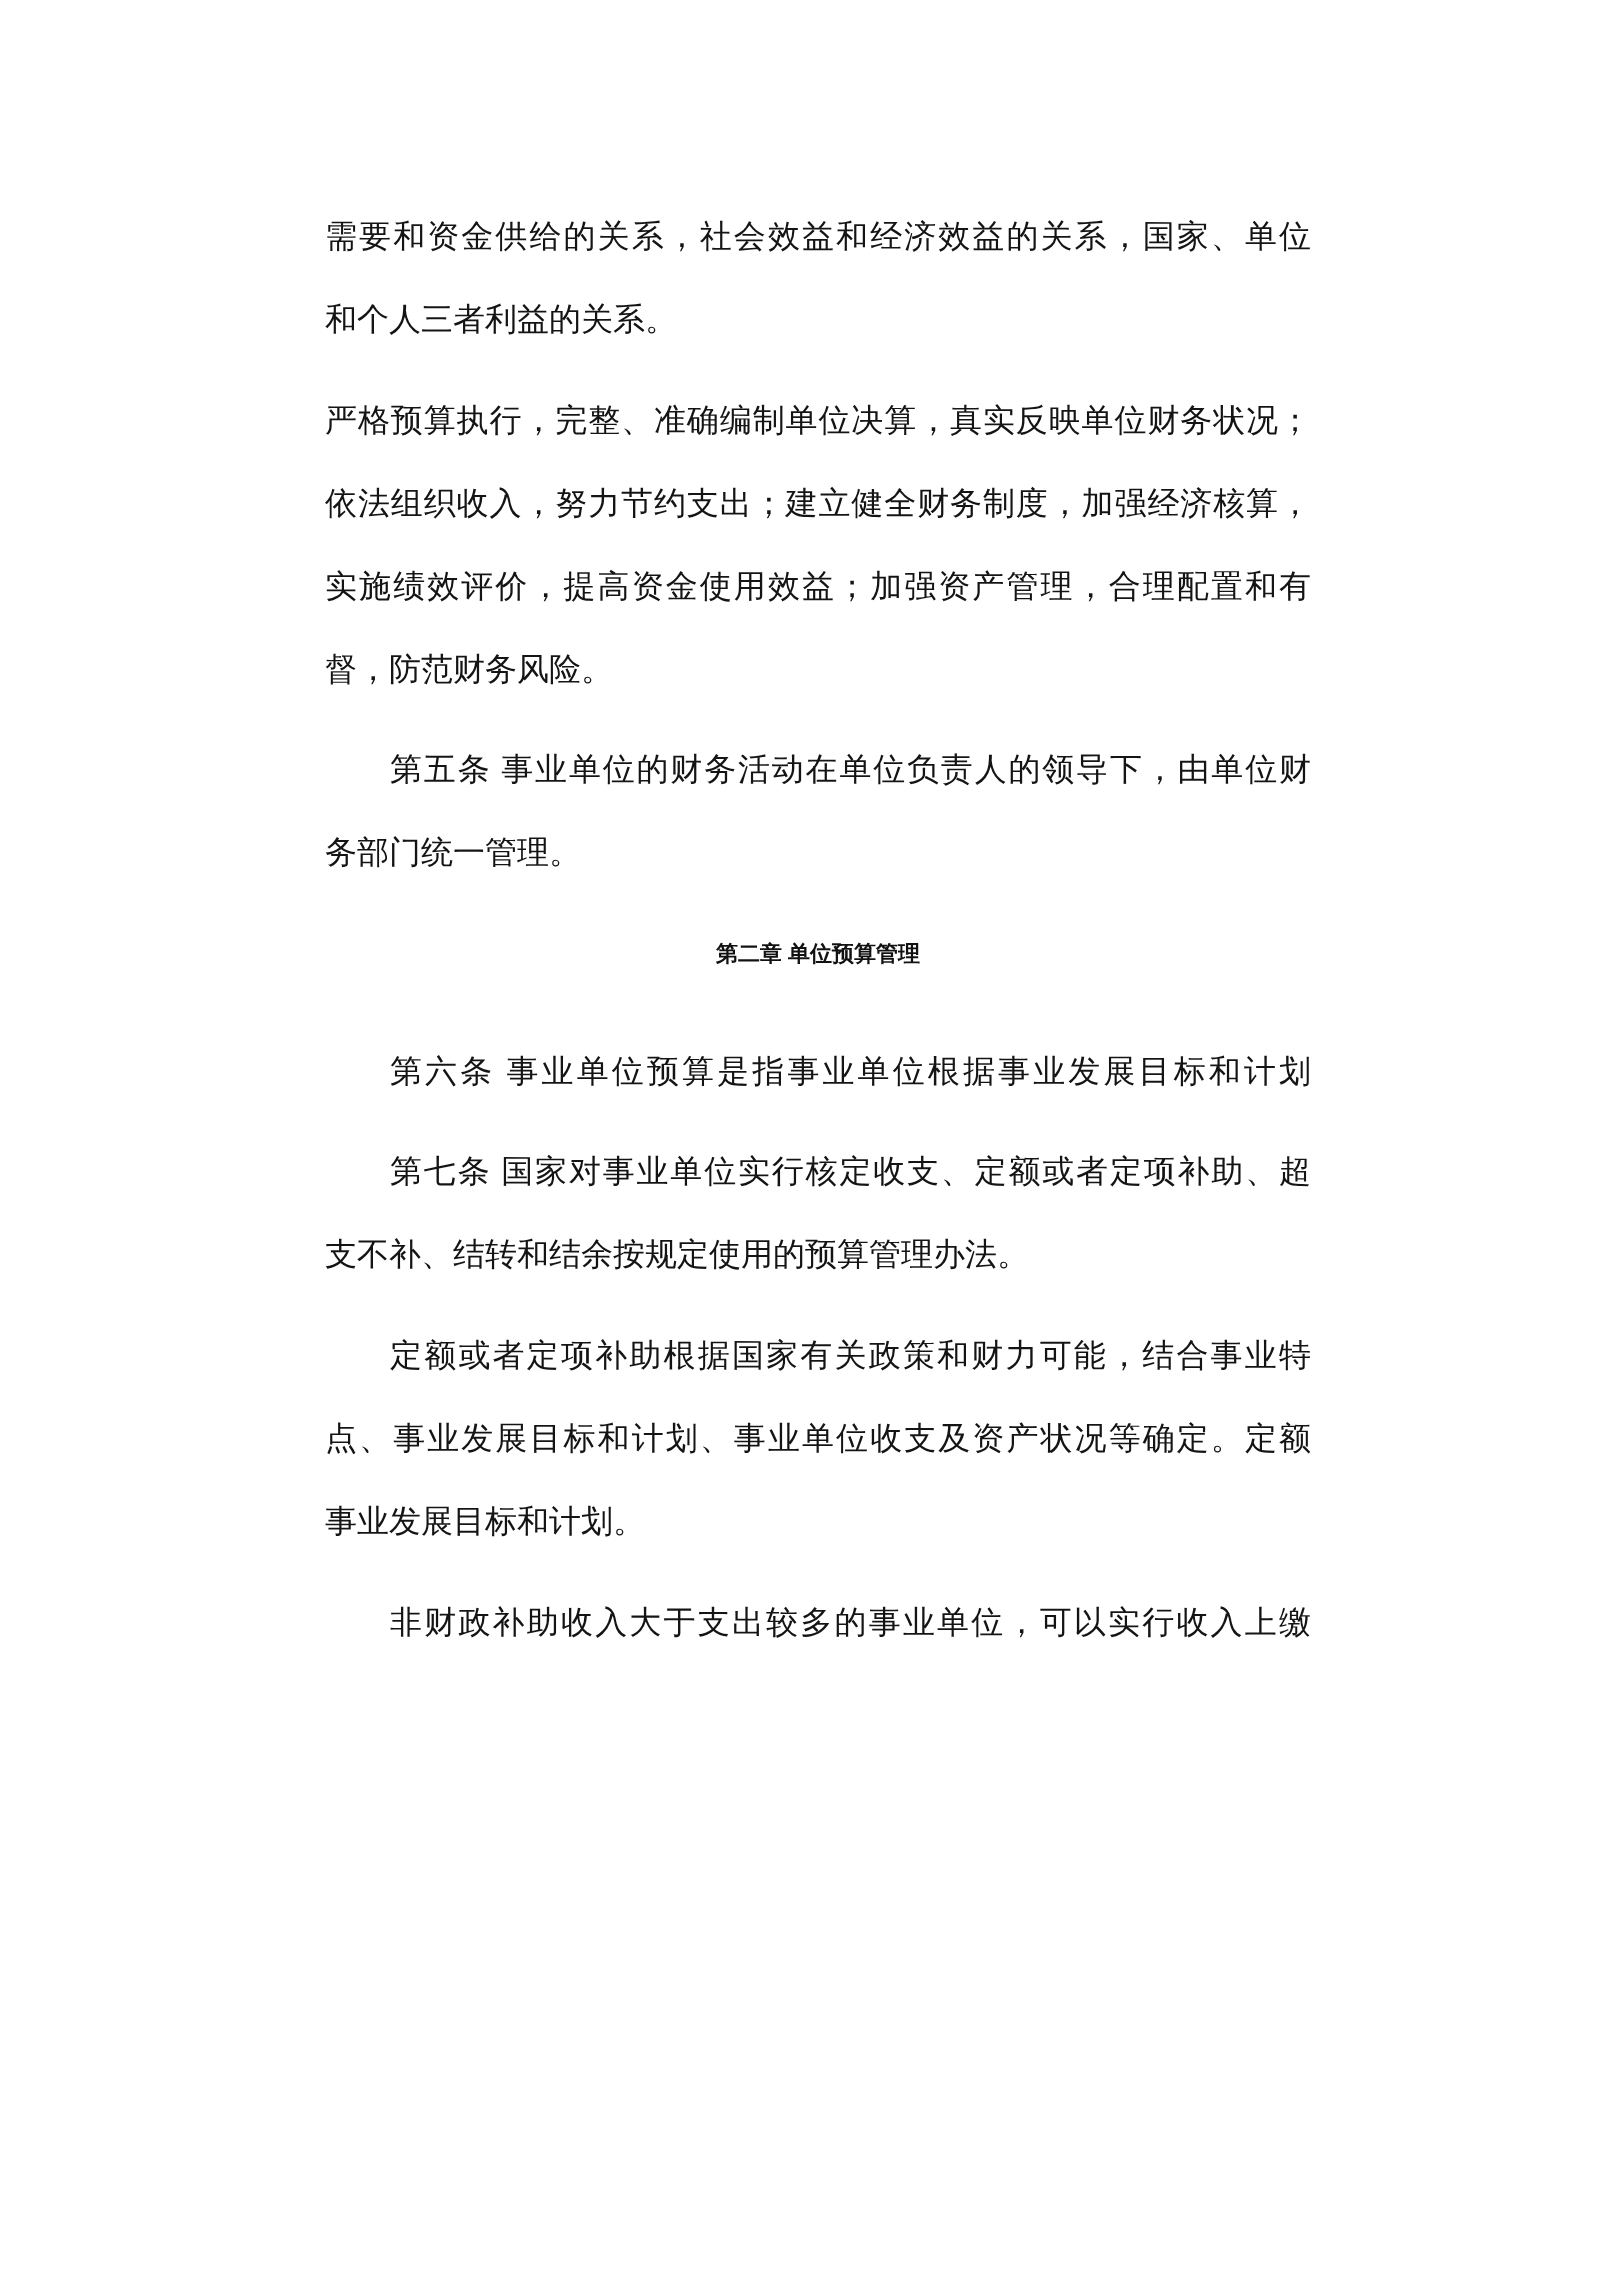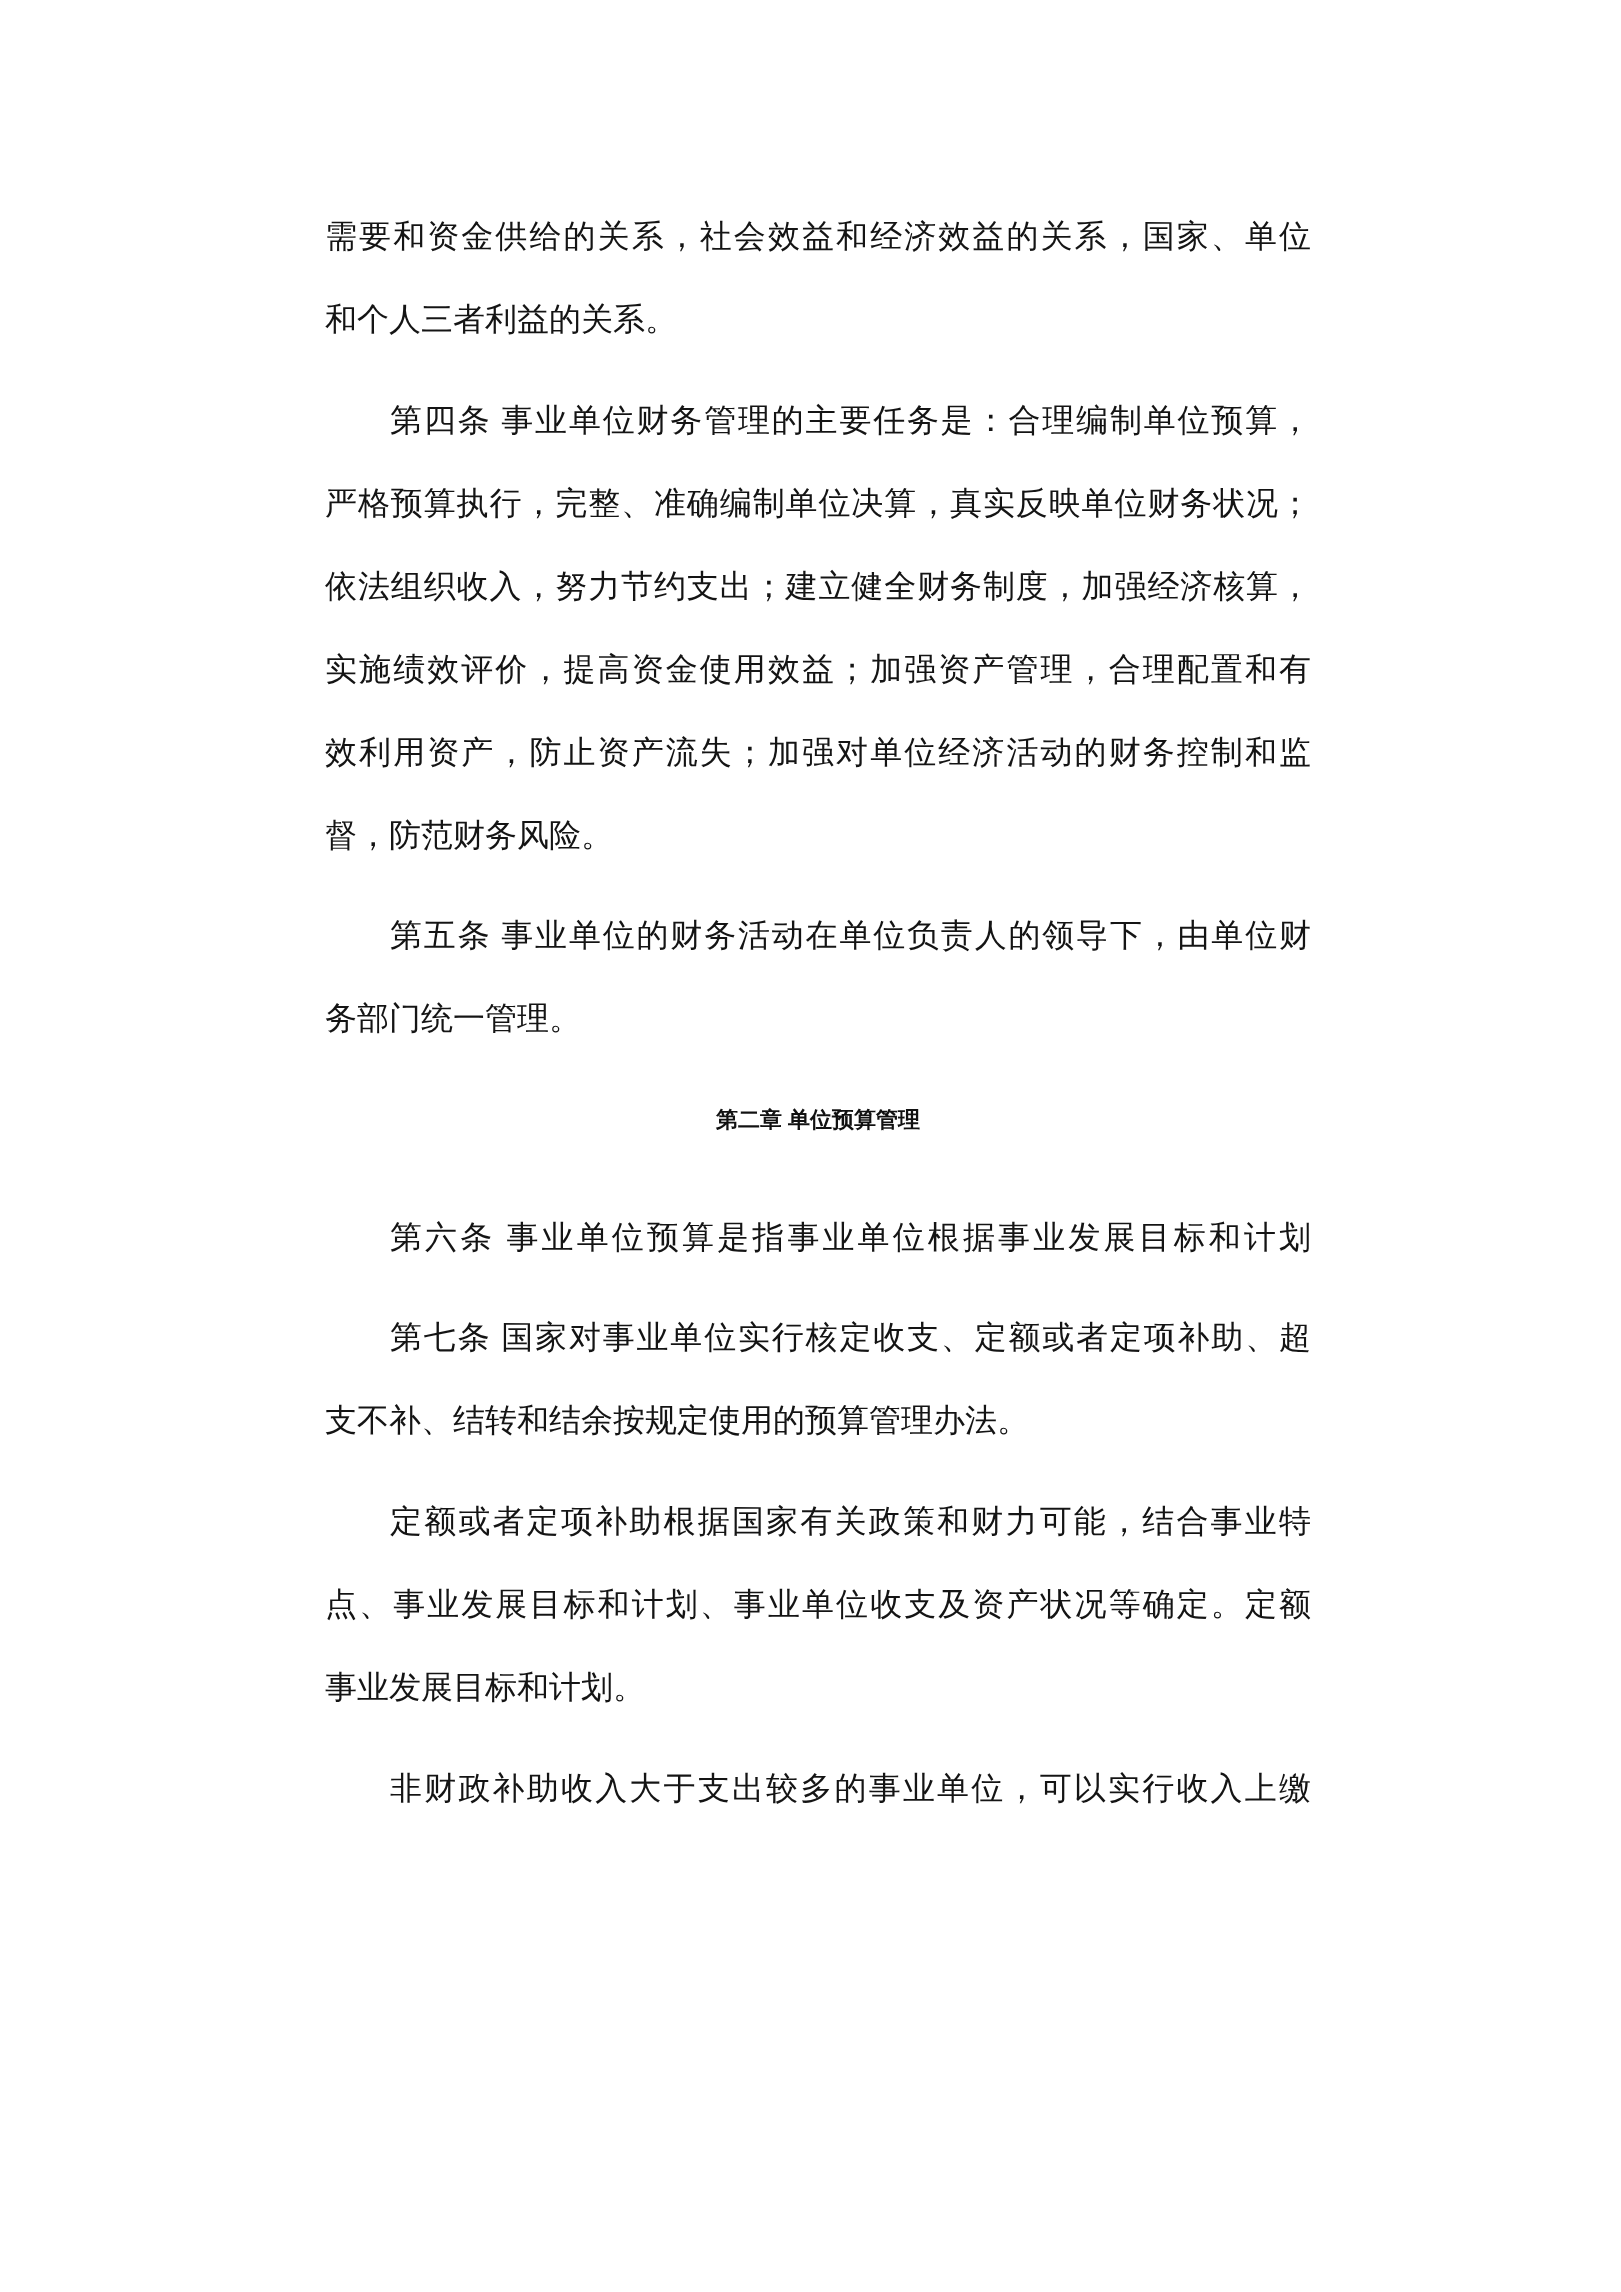--- a/index.html
+++ b/index.html
@@ -58,25 +58,23 @@
 
 <div class="page">
   <div class="doc">
 
     <div class="para first">
       <div class="line fill">需要和资金供给的关系，社会效益和经济效益的关系，国家、单位</div>
       <div class="line">和个人三者利益的关系。</div>
     </div>
 
     <div class="para">
-      <div class="line fill indent">第四条 事业单位财务管理的主要任务是：合理编制单位预算，</div>
       <div class="line fill">严格预算执行，完整、准确编制单位决算，真实反映单位财务状况；</div>
       <div class="line fill">依法组织收入，努力节约支出；建立健全财务制度，加强经济核算，</div>
       <div class="line fill">实施绩效评价，提高资金使用效益；加强资产管理，合理配置和有</div>
-      <div class="line fill">效利用资产，防止资产流失；加强对单位经济活动的财务控制和监</div>
       <div class="line">督，防范财务风险。</div>
     </div>
 
     <div class="para">
       <div class="line fill indent">第五条 事业单位的财务活动在单位负责人的领导下，由单位财</div>
       <div class="line">务部门统一管理。</div>
     </div>
 
     <div class="heading">第二章 单位预算管理</div>
 

